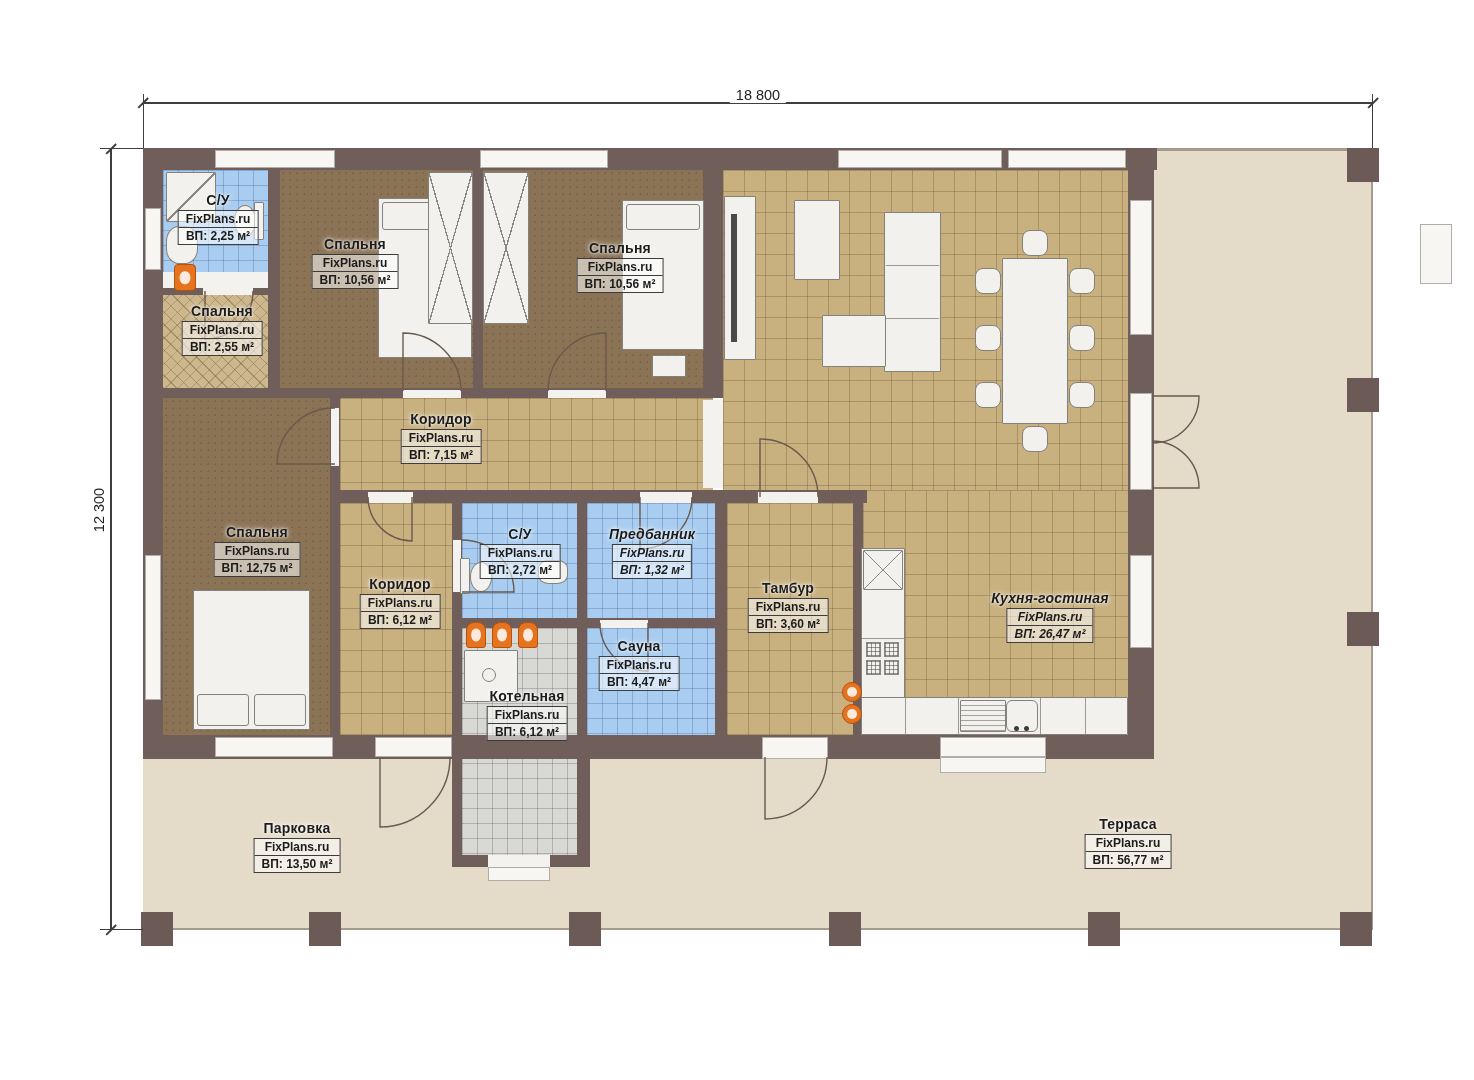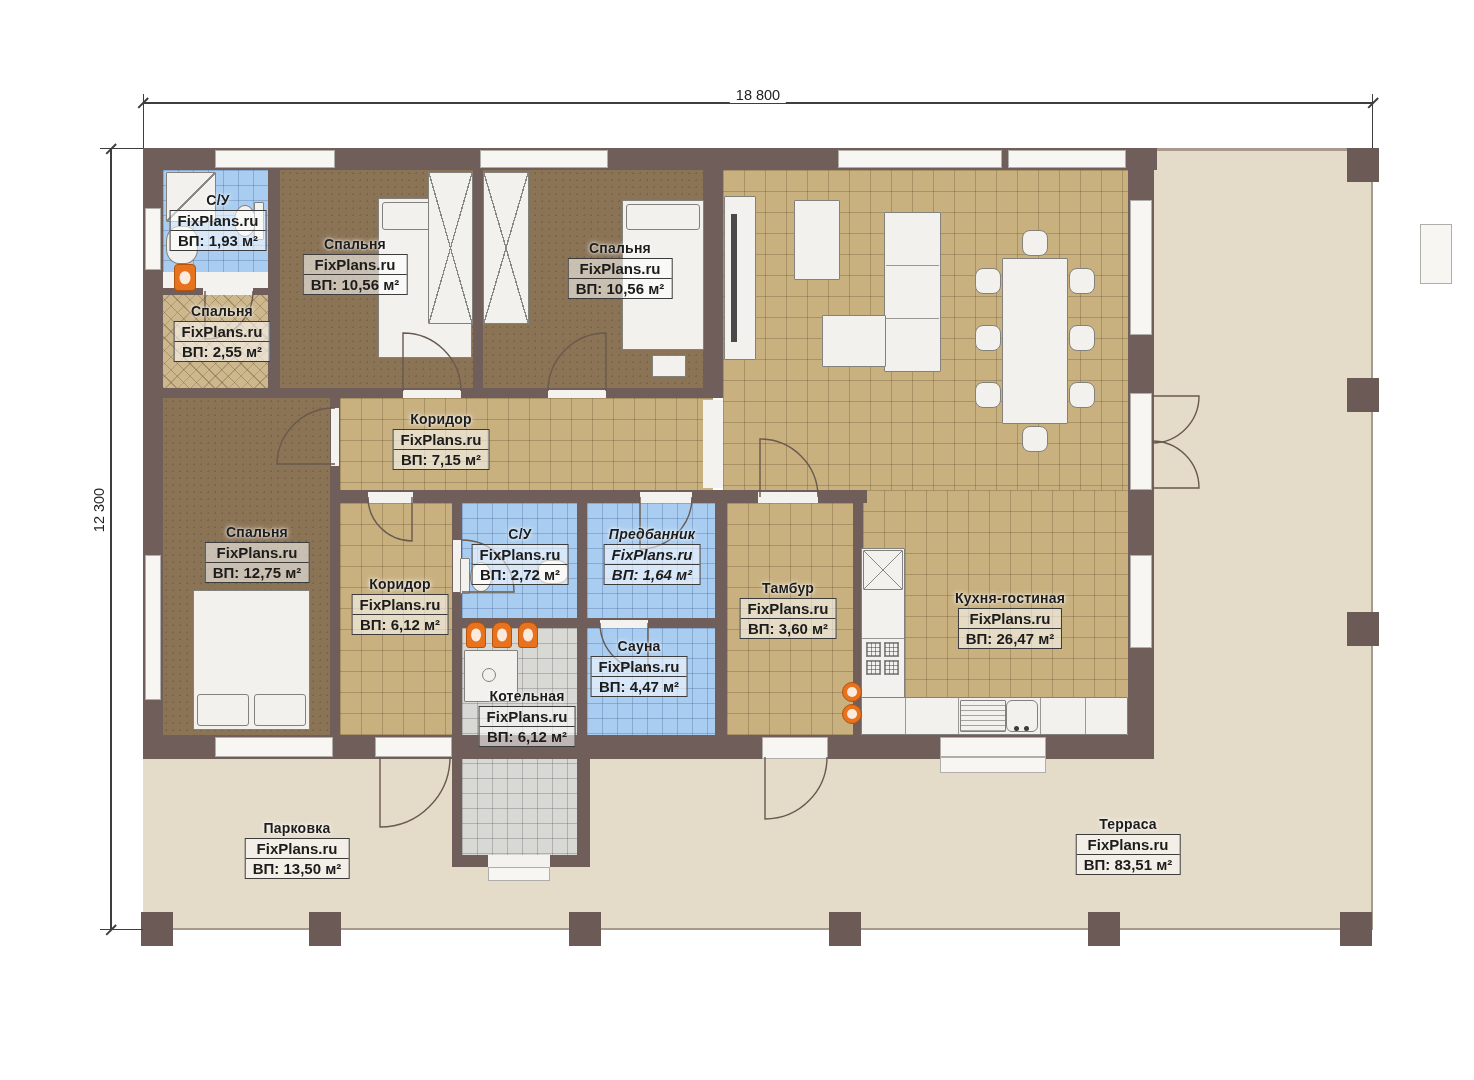--- a/index.html
+++ b/index.html
@@ -23,21 +23,21 @@
   .shower{background:#f2f1ed linear-gradient(to bottom right,transparent 48.5%,#8a8884 48.5% 51.5%,transparent 51.5%);}
   .burner{position:absolute;width:15px;height:15px;border:1px solid #888;box-sizing:border-box;z-index:7;background:repeating-linear-gradient(0deg,rgba(60,60,60,.5) 0 1px,transparent 1px 4px),repeating-linear-gradient(90deg,rgba(60,60,60,.5) 0 1px,transparent 1px 4px);}
   .drain{background:#f2f1ed;background-image:repeating-linear-gradient(0deg,rgba(100,100,100,.55) 0 1px,transparent 1px 5px);}
   .orange{position:absolute;background:#e8731f;border:1px solid #b4520e;box-sizing:border-box;z-index:6;}
   .orange::after{content:"";position:absolute;left:50%;top:50%;width:55%;height:55%;transform:translate(-50%,-50%);border-radius:50%;background:#fff;opacity:.85;}
   .dot{position:absolute;background:#3c3c3c;border-radius:50%;z-index:7;}
   .col{position:absolute;width:32px;height:34px;background:#6b5a56;z-index:8;}
 
   .rlabel{position:absolute;transform:translateX(-50%);display:flex;flex-direction:column;align-items:center;z-index:9;white-space:nowrap;}
   .rname{font-weight:bold;font-size:14px;color:#1c1c1c;text-shadow:0 0 3px rgba(255,255,255,.95),0 0 6px rgba(255,255,255,.8);margin-bottom:2px;letter-spacing:.2px;}
-  .rbox{border:1px solid #3c3c3c;background:rgba(255,255,255,.55);font-size:15px;color:#1c1c1c;text-align:center;}
+  .rbox{border:1px solid #3c3c3c;background:rgba(255,255,255,.55);font-size:12px;color:#1c1c1c;text-align:center;}
   .rwm{padding:1px 7px;border-bottom:1px solid #3c3c3c;font-weight:600;}
   .rarea{padding:1px 7px;font-weight:bold;}
 
   .dimline{position:absolute;background:#3e3e3e;z-index:9;}
   .dimtick{position:absolute;width:14px;height:1.5px;background:#3e3e3e;z-index:9;}
   .dimtext{position:absolute;z-index:9;background:#fff;color:#222;font-size:14.5px;padding:0 6px;white-space:nowrap;}
   svg.doors{position:absolute;left:0;top:0;z-index:7;pointer-events:none;}
 </style>
 </head>
 <body>
@@ -205,21 +205,21 @@
   <div class="col" style="left:1088px;top:912px;"></div>
   <div class="col" style="left:1340px;top:912px;"></div>
   <div class="col" style="left:1347px;top:148px;"></div>
   <div class="col" style="left:1347px;top:378px;"></div>
   <div class="col" style="left:1347px;top:612px;"></div>
 
   <div class="rlabel" style="left:218px;top:192px;">
     <div class="rname">С/У</div>
     <div class="rbox">
       <div class="rwm">FixPlans.ru</div>
-      <div class="rarea">ВП: 1,93 м²</div>
+      <div class="rarea">ВП: 2,25 м²</div>
     </div>
   </div>
   <div class="rlabel" style="left:355px;top:236px;">
     <div class="rname">Спальня</div>
     <div class="rbox">
       <div class="rwm">FixPlans.ru</div>
       <div class="rarea">ВП: 10,56 м²</div>
     </div>
   </div>
   <div class="rlabel" style="left:620px;top:240px;">
@@ -261,21 +261,21 @@
     <div class="rname">С/У</div>
     <div class="rbox">
       <div class="rwm">FixPlans.ru</div>
       <div class="rarea">ВП: 2,72 м²</div>
     </div>
   </div>
   <div class="rlabel" style="left:652px;top:526px;font-style:italic;">
     <div class="rname">Предбанник</div>
     <div class="rbox">
       <div class="rwm">FixPlans.ru</div>
-      <div class="rarea">ВП: 1,64 м²</div>
+      <div class="rarea">ВП: 1,32 м²</div>
     </div>
   </div>
   <div class="rlabel" style="left:788px;top:580px;">
     <div class="rname">Тамбур</div>
     <div class="rbox">
       <div class="rwm">FixPlans.ru</div>
       <div class="rarea">ВП: 3,60 м²</div>
     </div>
   </div>
   <div class="rlabel" style="left:639px;top:638px;">
@@ -285,39 +285,39 @@
       <div class="rarea">ВП: 4,47 м²</div>
     </div>
   </div>
   <div class="rlabel" style="left:527px;top:688px;">
     <div class="rname">Котельная</div>
     <div class="rbox">
       <div class="rwm">FixPlans.ru</div>
       <div class="rarea">ВП: 6,12 м²</div>
     </div>
   </div>
-  <div class="rlabel" style="left:1010px;top:590px;">
+  <div class="rlabel" style="left:1050px;top:590px;font-style:italic;">
     <div class="rname">Кухня-гостиная</div>
     <div class="rbox">
       <div class="rwm">FixPlans.ru</div>
       <div class="rarea">ВП: 26,47 м²</div>
     </div>
   </div>
   <div class="rlabel" style="left:297px;top:820px;">
     <div class="rname">Парковка</div>
     <div class="rbox">
       <div class="rwm">FixPlans.ru</div>
       <div class="rarea">ВП: 13,50 м²</div>
     </div>
   </div>
   <div class="rlabel" style="left:1128px;top:816px;">
     <div class="rname">Терраса</div>
     <div class="rbox">
       <div class="rwm">FixPlans.ru</div>
-      <div class="rarea">ВП: 83,51 м²</div>
+      <div class="rarea">ВП: 56,77 м²</div>
     </div>
   </div>
 
   <div class="dimline" style="left:143px;top:102px;width:1230px;height:1.5px;"></div>
   <div class="dimline" style="left:142.5px;top:94px;width:1.2px;height:54px;"></div>
   <div class="dimline" style="left:1372px;top:94px;width:1.2px;height:54px;"></div>
   <div class="dimtick" style="left:136px;top:102px;transform:rotate(-45deg);"></div>
   <div class="dimtick" style="left:1366px;top:102px;transform:rotate(-45deg);"></div>
   <div class="dimtext" style="left:758px;top:95px;transform:translate(-50%,-50%);">18 800</div>
 

